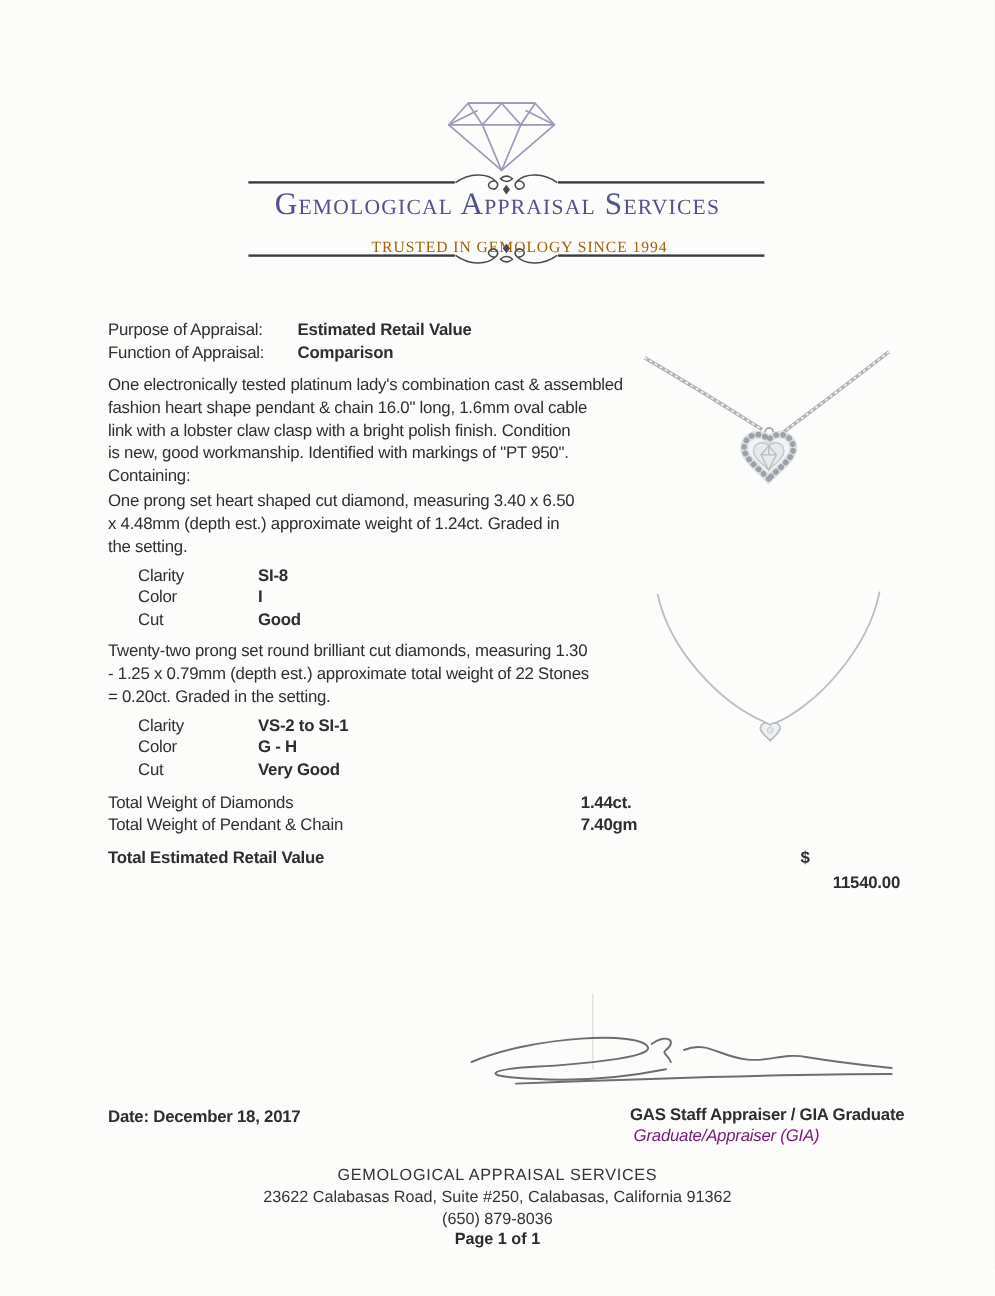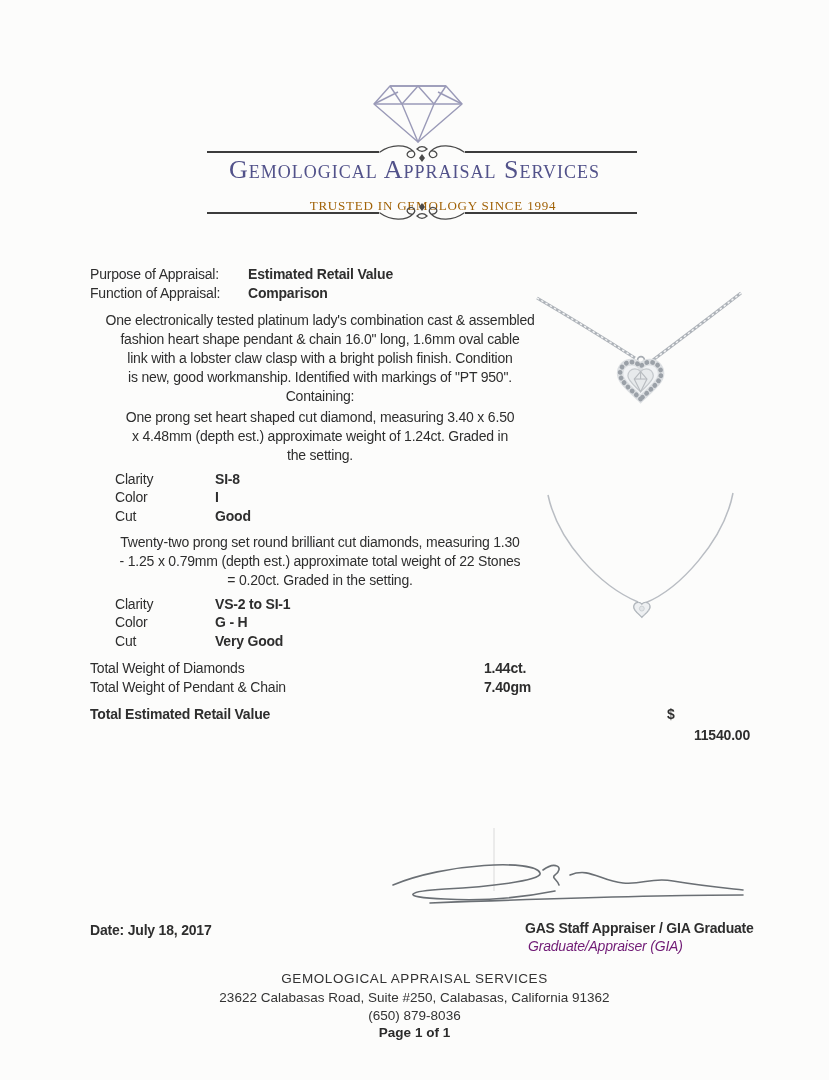--- a/index.html
+++ b/index.html
@@ -21,21 +21,21 @@
     font-size:26px;letter-spacing:1px;color:#52528a;line-height:30px;}
   .tagline{left:0;right:0;top:198px;text-align:center;
     font-family:"Liberation Serif", serif;
     font-size:13px;letter-spacing:0.8px;color:#a16207;line-height:16px;padding-left:37px;}
   
   .body-text{font-size:14px;letter-spacing:-0.2px;line-height:19px;}
   .b{font-weight:bold;}
   .meta{left:90px;top:265px;}
   .meta-row{display:flex;}
   .meta-label{width:158px;}
-  .para{white-space:pre-line;width:460px;text-align:center;}
+  .para{white-space:pre-line;width:460px;}
   .para1{left:90px;top:311px;}
   .stone1{left:90px;top:408px;}
   .grades{line-height:18.4px;}
   .grades1{left:115px;top:470px;}
   .grades2{left:115px;top:595px;}
   .grade-row{display:flex;}
   .grade-label{width:100px;}
   .stone2{left:90px;top:533px;}
   .weights{left:90px;top:659px;line-height:18.5px;}
   .weight-row{display:flex;}
@@ -211,20 +211,20 @@
     <g fill="none" stroke="#6a6f74" stroke-width="1.6" stroke-linecap="round">
       <path d="M8,62 C60,40 150,36 155,50 C158,58 100,64 60,66 C25,68 10,74 60,76 C110,79 150,72 170,68"></path>
       <path d="M158,47 C170,38 180,44 170,52 C166,55 172,56 174,62"></path>
       <path d="M185,52 C205,44 215,58 238,60 C258,62 266,54 288,58 C318,63 340,65 358,67"></path>
       <path d="M45,80 C150,76 280,72 358,72"></path>
     </g>
   </svg>
   <div class="abs sig-title body-text b">GAS Staff Appraiser / GIA Graduate</div>
   <div class="abs sig-subtitle body-text">Graduate/Appraiser (GIA)</div>
 
-  <div class="abs date-line body-text b">Date: July 18, 2017</div>
+  <div class="abs date-line body-text b">Date: December 18, 2017</div>
 
   <div class="abs footer-line footer-org">GEMOLOGICAL APPRAISAL SERVICES</div>
   <div class="abs footer-line footer-address">23622 Calabasas Road, Suite #250, Calabasas, California 91362</div>
   <div class="abs footer-line footer-phone">(650) 879-8036</div>
   <div class="abs footer-line footer-page">Page 1 of 1</div>
 
 </div>
 
 </body></html>

